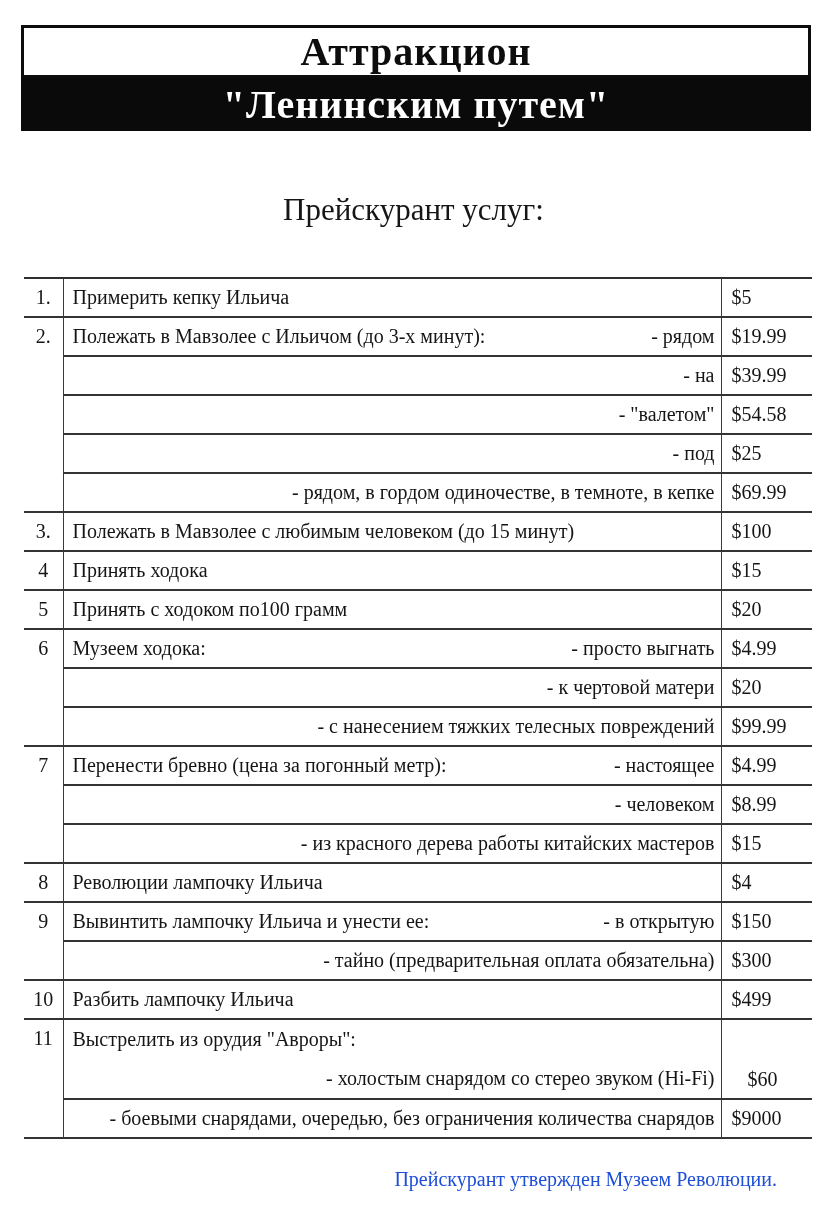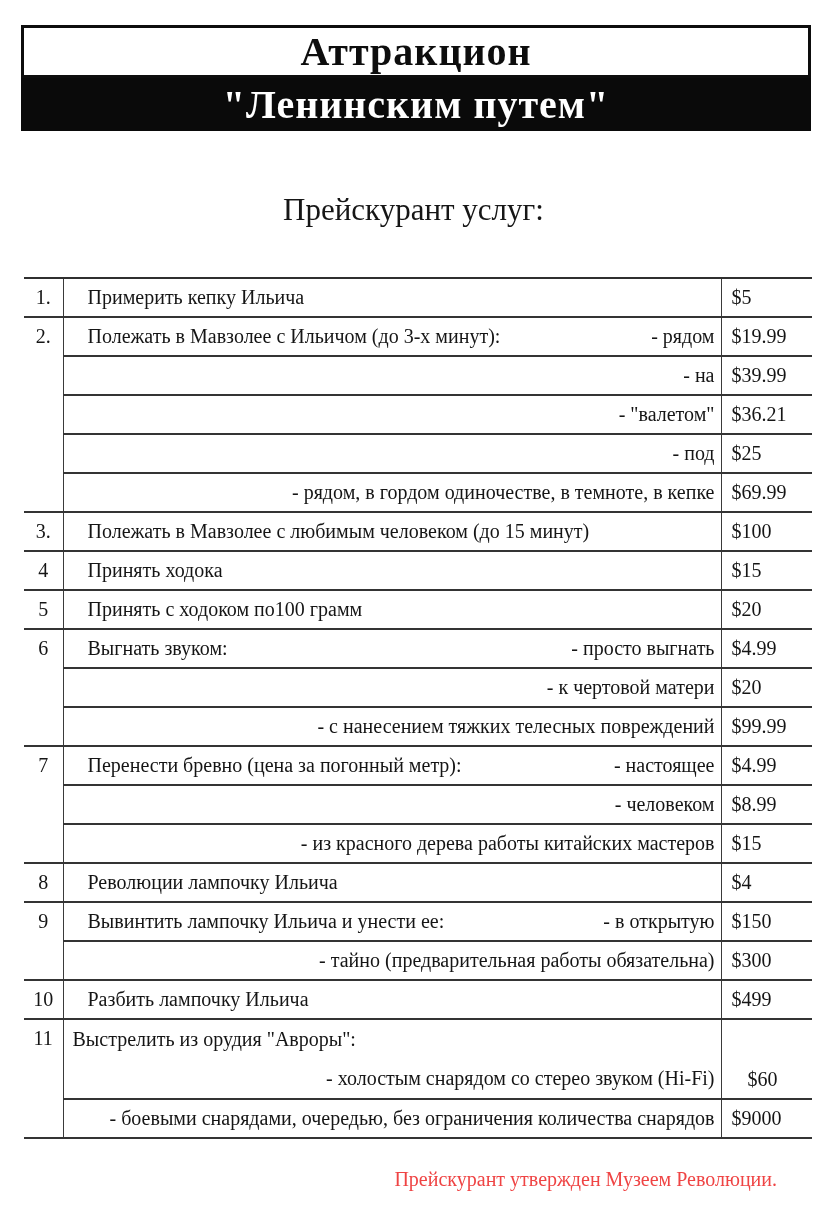--- a/index.html
+++ b/index.html
@@ -53,21 +53,21 @@
   col.c-price { width: 91px;  }
 
   td { border-bottom: 2px solid #343434; vertical-align: middle; }
   td.num {
     border-right: 1.5px solid #3a3a3a;
     text-align: center;
     vertical-align: top;
     padding-top: 7px;
     font-size: 20px;
   }
-  td.svc { border-right: 1.5px solid #3a3a3a; padding: 0 6px 0 24px; }
+  td.svc { border-right: 1.5px solid #3a3a3a; padding: 0 6px 0 9px; }
   td.price { padding-left: 10px; }
 
   tr.row    { height: 39px; }
   tr.row-tall { height: 78px; }
 
   .svc-line {
     display: flex; justify-content: space-between; align-items: baseline;
     width: 100%;
   }
   .svc-label  { text-align: left; white-space: nowrap; }
@@ -76,21 +76,21 @@
   
   td.svc-tall { border-right: 1.5px solid #3a3a3a; padding: 0 6px 0 9px; vertical-align: top; }
   .svc-tall-inner { display: flex; flex-direction: column; height: 78px; }
   .svc-tall-inner .line1 { height: 39px; display: flex; align-items: center; }
   .svc-tall-inner .line2 { height: 39px; display: flex; align-items: center; justify-content: flex-end; }
   td.price-bottom { vertical-align: bottom; padding-left: 26px; padding-bottom: 7px; }
 
   
   .footer-note {
     position: absolute; top: 1168px; right: 50px;
-    font-size: 20px; color: #ef4444;
+    font-size: 20px; color: #1d4ed8;
   }
 </style>
 </head>
 <body>
 
 <div id="page">
 
   <div class="banner">
     <div class="banner-white">Аттракцион</div>
     <div class="banner-black">"Ленинским путем"</div>
@@ -133,21 +133,21 @@
             </div>
           </td>
         <td class="price">$39.99</td>
       </tr>
       <tr class="row">
         <td class="svc">
             <div class="svc-line">
               <span class="svc-option">- "валетом"</span>
             </div>
           </td>
-        <td class="price">$36.21</td>
+        <td class="price">$54.58</td>
       </tr>
       <tr class="row">
         <td class="svc">
             <div class="svc-line">
               <span class="svc-option">- под</span>
             </div>
           </td>
         <td class="price">$25</td>
       </tr>
       <tr class="row">
@@ -186,21 +186,21 @@
               <span class="svc-label">Принять с ходоком по100 грамм</span>
             </div>
           </td>
         <td class="price">$20</td>
       </tr>
 
       <tr class="row">
         <td class="num" rowspan="3">6</td>
         <td class="svc">
             <div class="svc-line">
-              <span class="svc-label">Выгнать звуком:</span>
+              <span class="svc-label">Музеем ходока:</span>
               <span class="svc-option">- просто выгнать</span>
             </div>
           </td>
         <td class="price">$4.99</td>
       </tr>
       <tr class="row">
         <td class="svc">
             <div class="svc-line">
               <span class="svc-option">- к чертовой матери</span>
             </div>
@@ -259,21 +259,21 @@
             <div class="svc-line">
               <span class="svc-label">Вывинтить лампочку Ильича и унести ее:</span>
               <span class="svc-option">- в открытую</span>
             </div>
           </td>
         <td class="price">$150</td>
       </tr>
       <tr class="row">
         <td class="svc">
             <div class="svc-line">
-              <span class="svc-option">- тайно (предварительная работы обязательна)</span>
+              <span class="svc-option">- тайно (предварительная оплата обязательна)</span>
             </div>
           </td>
         <td class="price">$300</td>
       </tr>
 
       <tr class="row">
         <td class="num">10</td>
         <td class="svc">
             <div class="svc-line">
               <span class="svc-label">Разбить лампочку Ильича</span>

